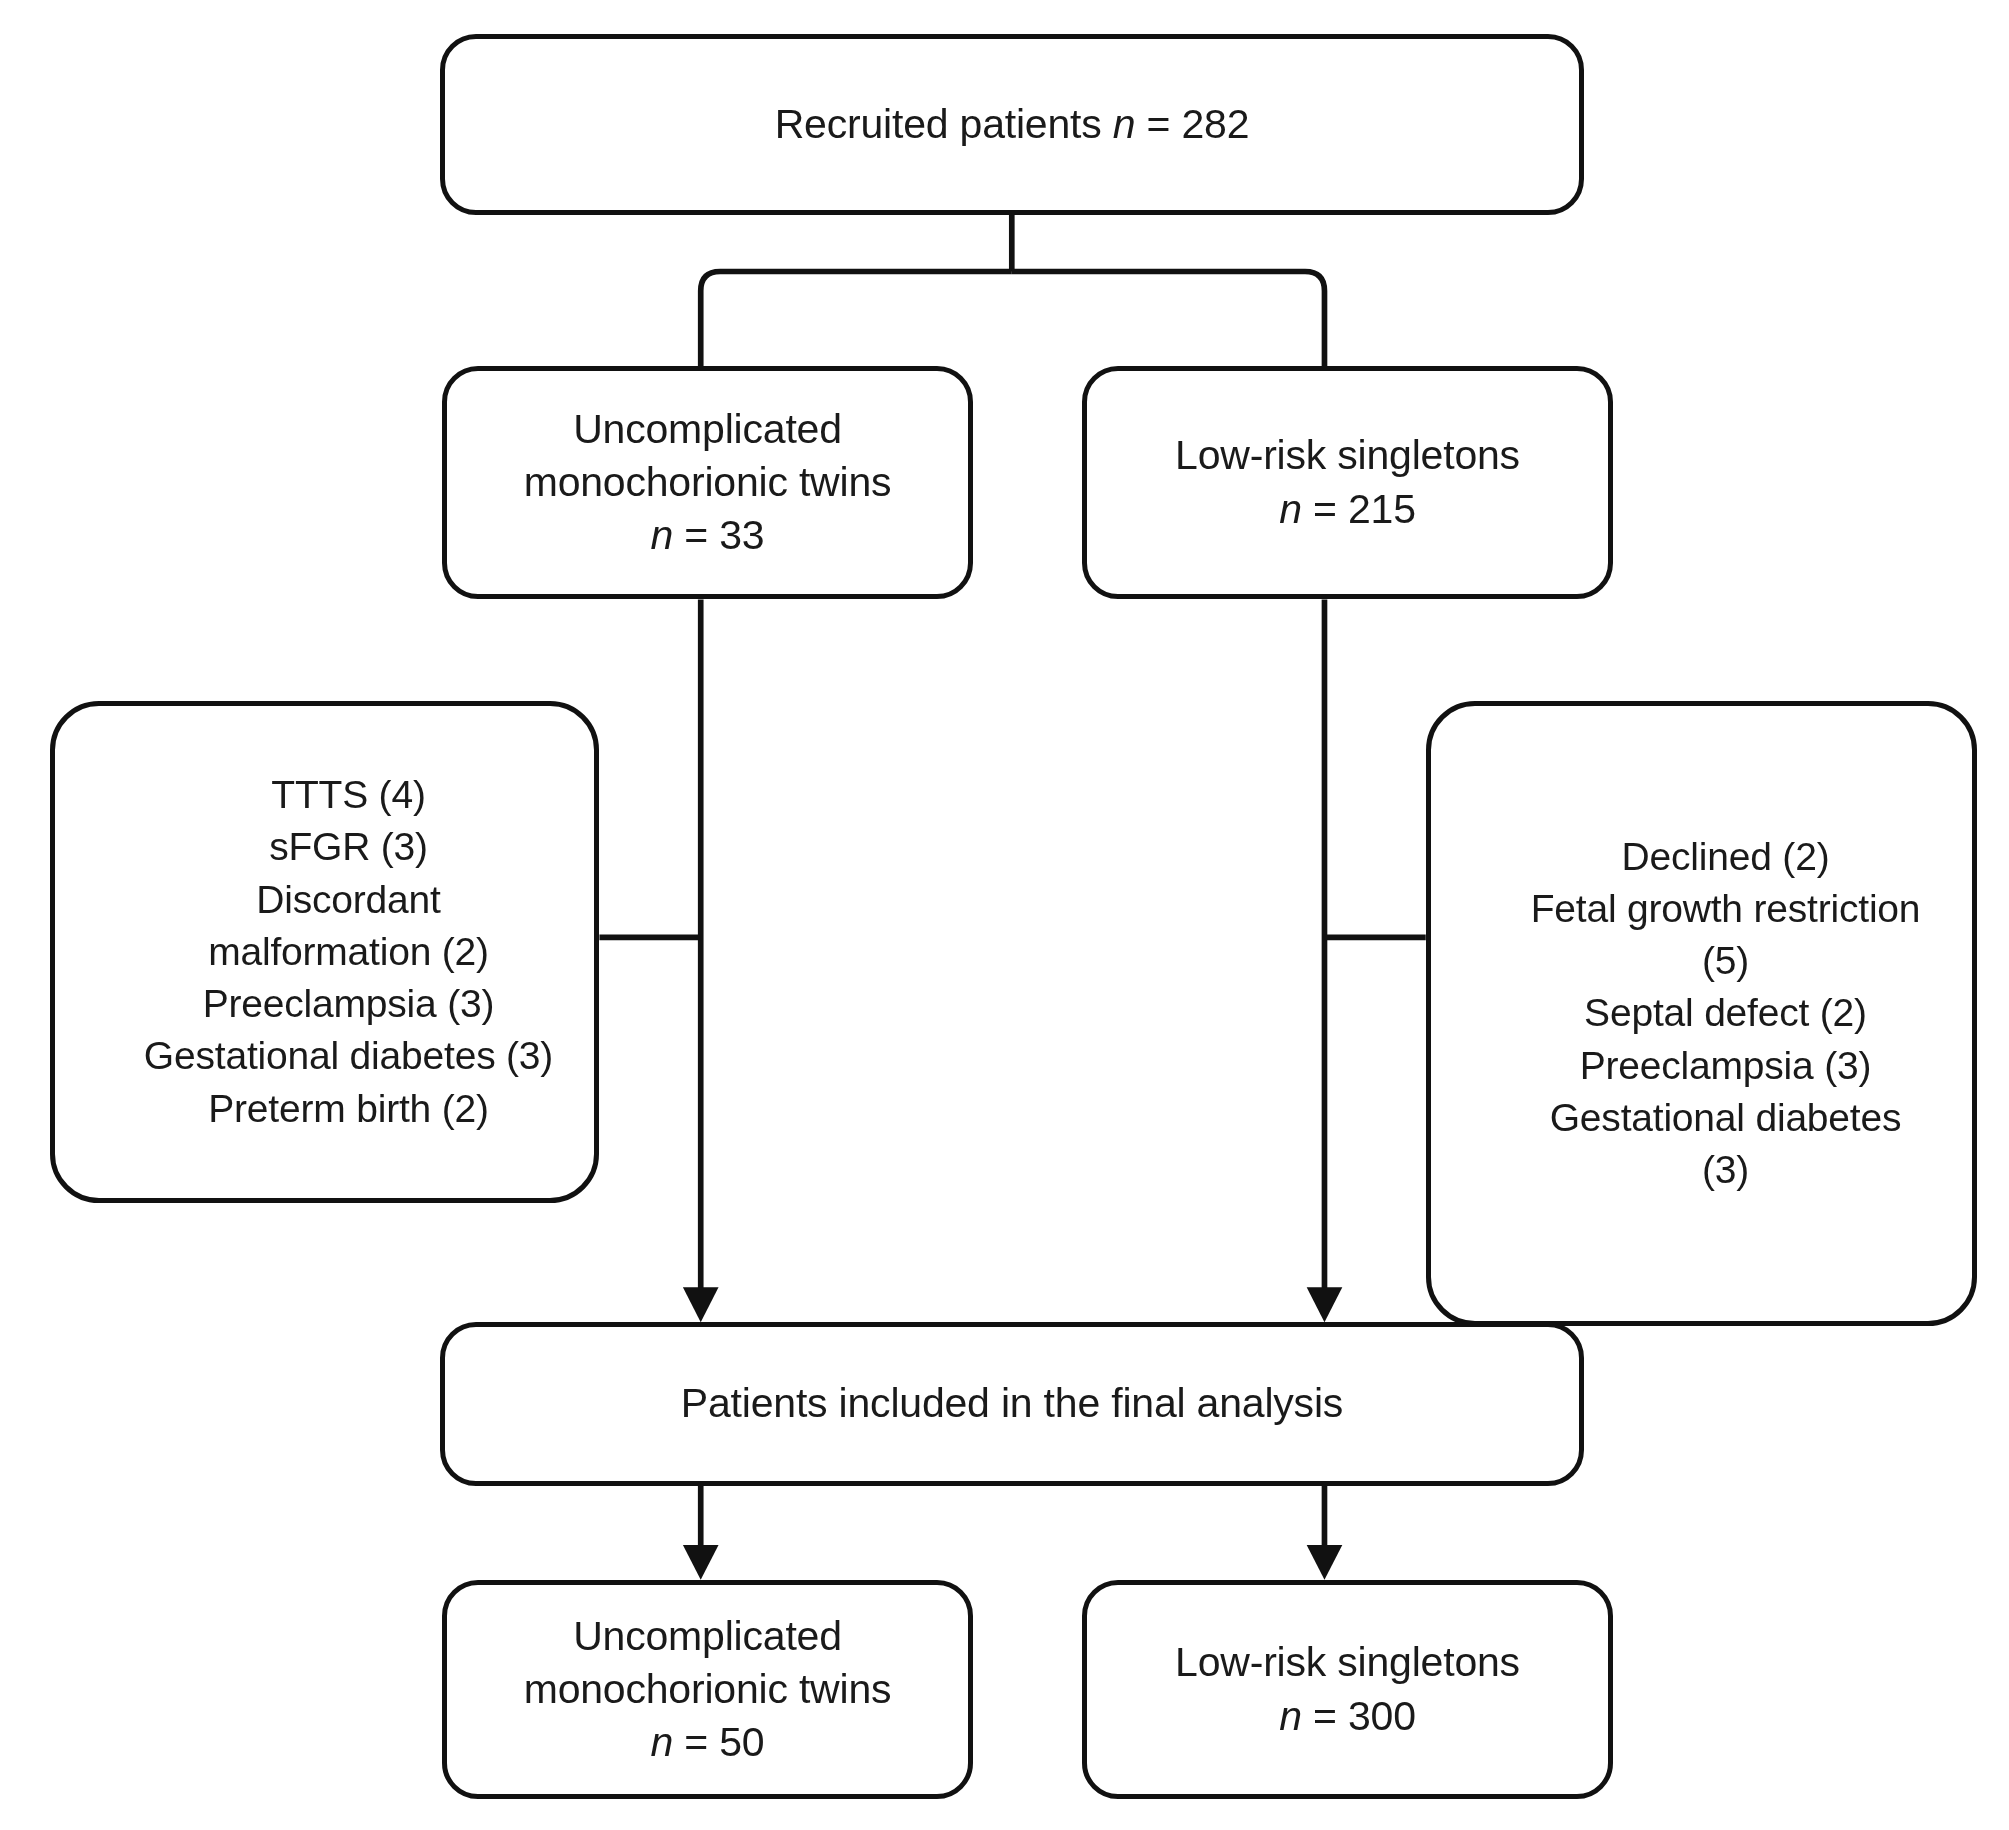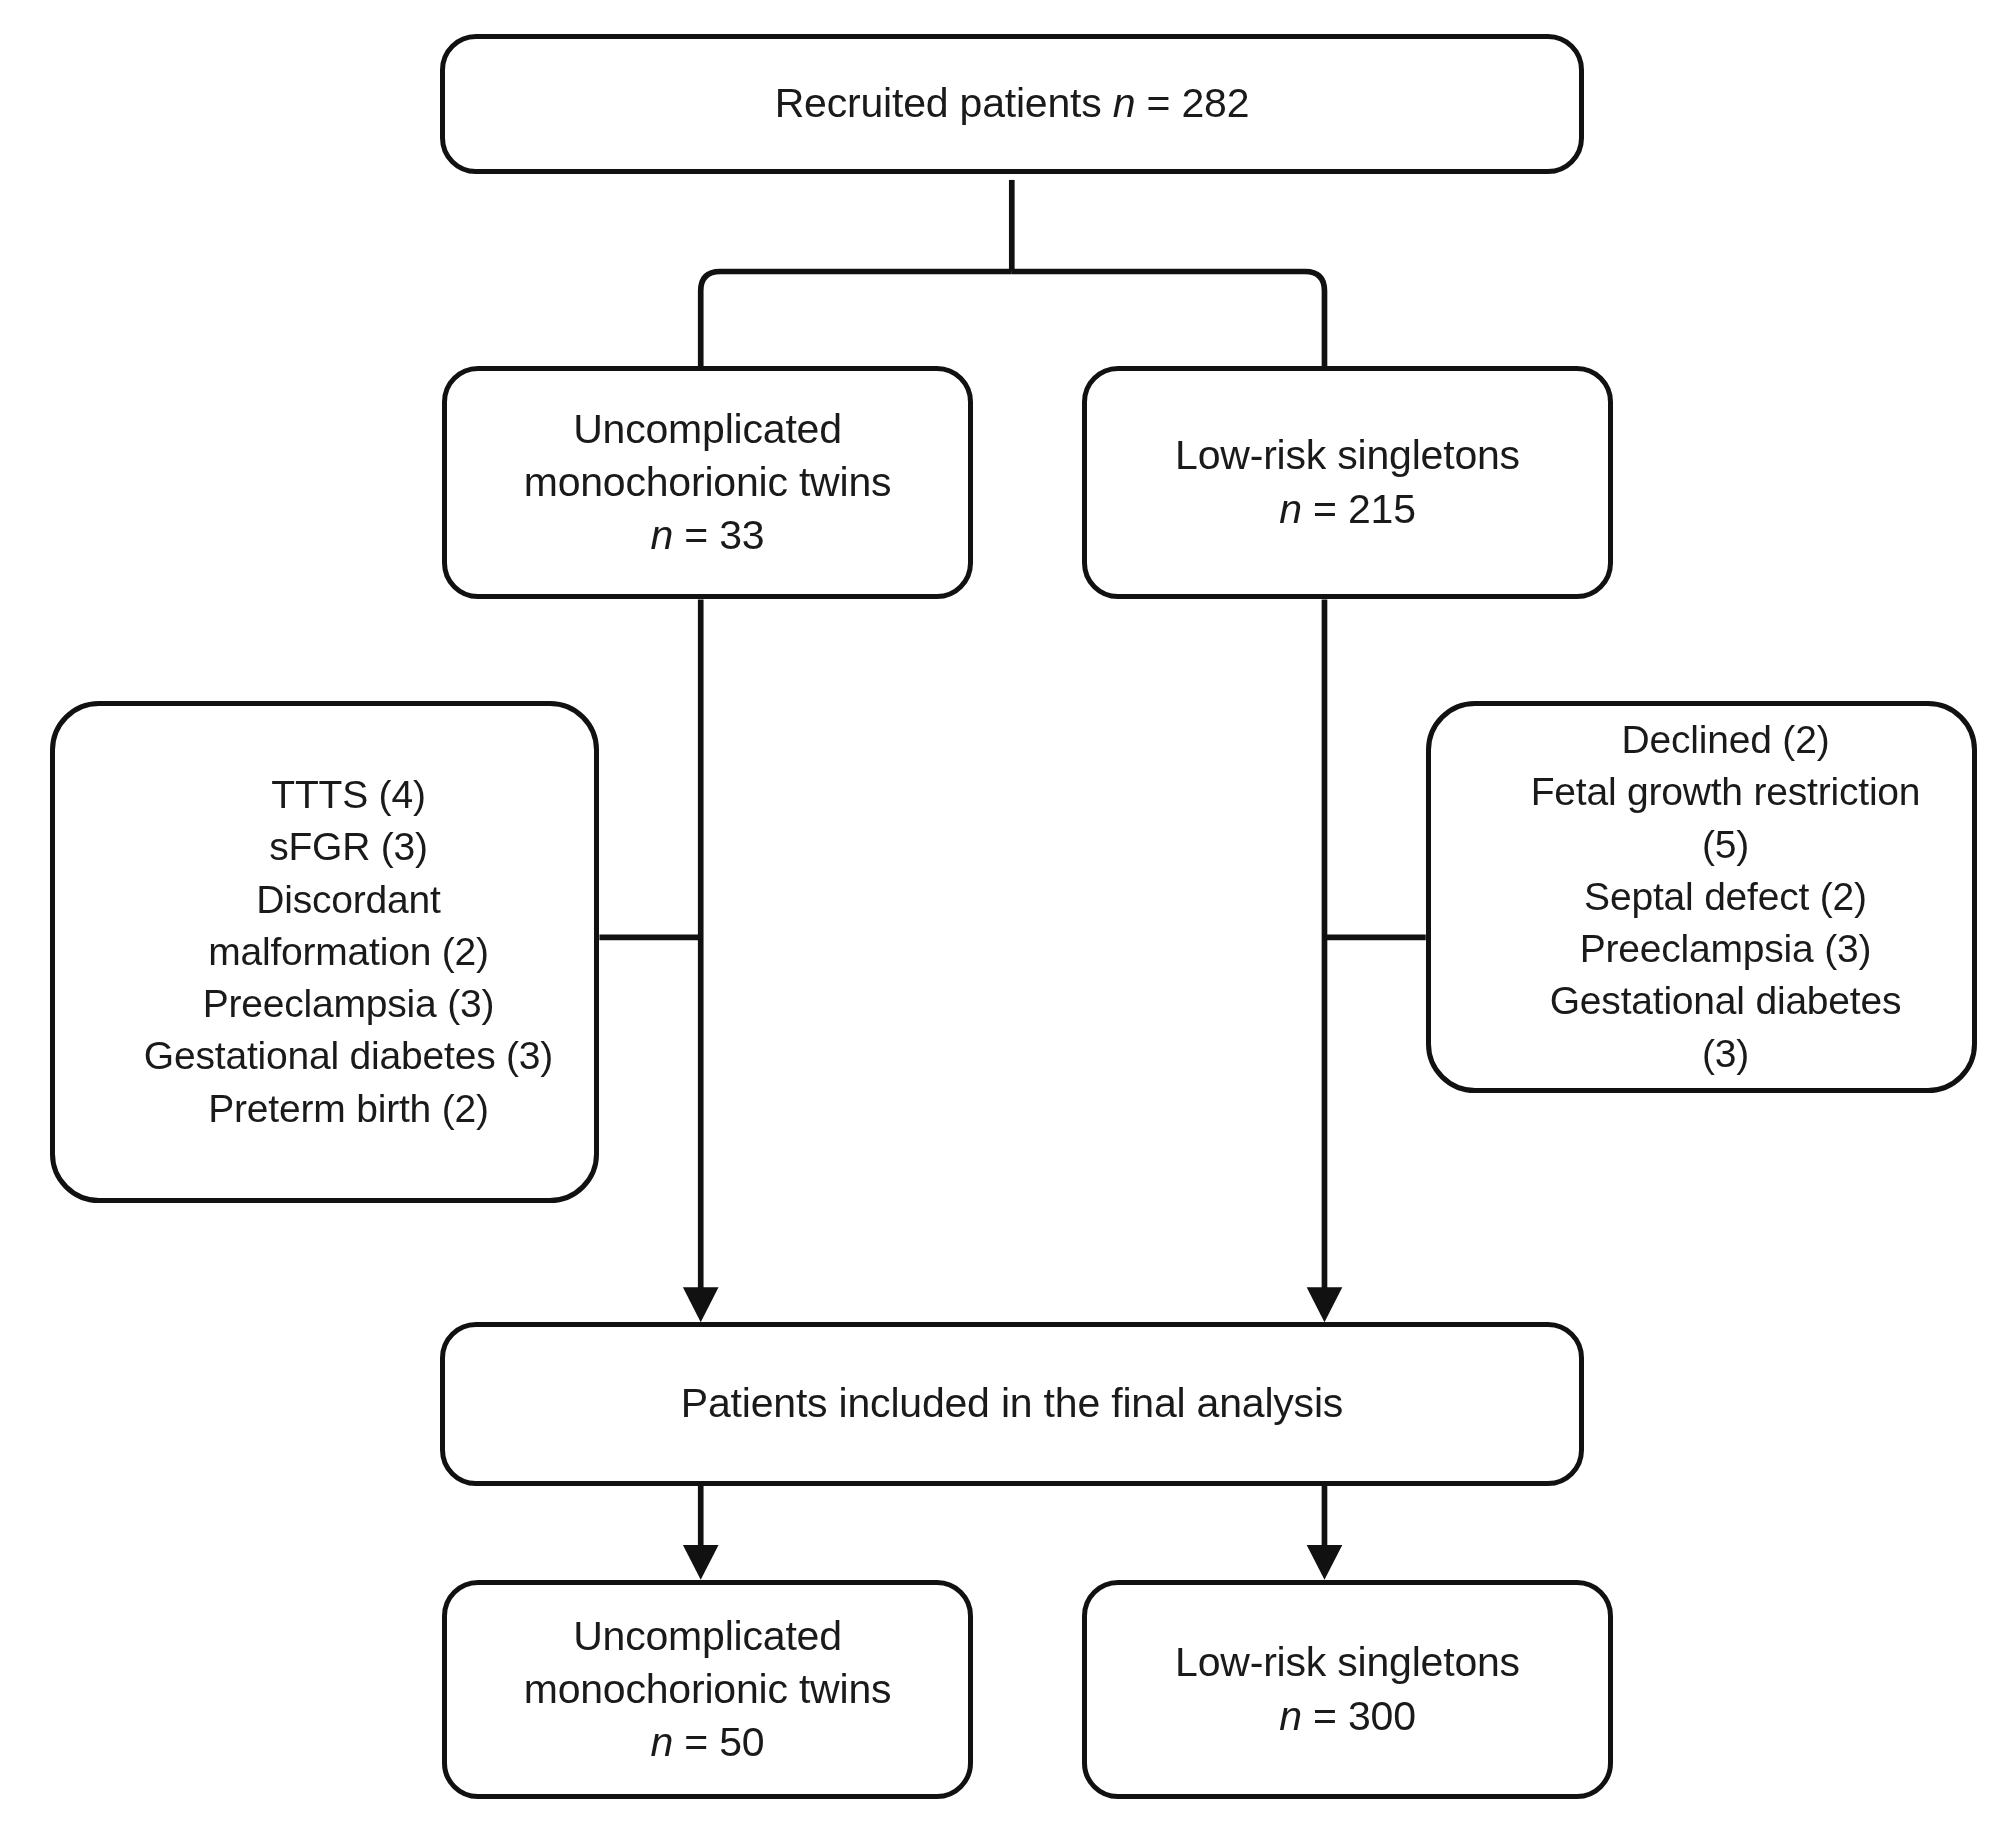--- a/index.html
+++ b/index.html
@@ -48,25 +48,25 @@
     white-space: pre-line;
   }
   .node.exclusion { border-radius: 49px; padding-left: 48px; }
   .node.exclusion .txt {
     font-size: 39px;
     line-height: 1.34;
   }
   .ital { font-style: italic; }
 
   
-  #node-recruited     { left: 440px;  top: 34px;   width: 1144px; height: 140px; align-items: center; }
+  #node-recruited     { left: 440px;  top: 34px;   width: 1144px; height: 181px; align-items: center; }
   #node-twins-pre     { left: 442px;  top: 366px;  width: 531px;  height: 233px; }
   #node-singles-pre   { left: 1082px; top: 366px;  width: 531px;  height: 233px; }
   #node-excl-twins    { left: 50px;   top: 701px;  width: 549px;  height: 502px; }
-  #node-excl-singles  { left: 1426px; top: 701px;  width: 551px;  height: 392px; text-align: center; }
+  #node-excl-singles  { left: 1426px; top: 701px;  width: 551px;  height: 625px; text-align: center; }
   #node-final         { left: 440px;  top: 1322px; width: 1144px; height: 164px; }
   #node-twins-post    { left: 442px;  top: 1580px; width: 531px;  height: 219px; }
   #node-singles-post  { left: 1082px; top: 1580px; width: 531px;  height: 219px; }
 </style>
 </head>
 <body>
 
 <div id="canvas">
 
   <svg id="connectors" viewBox="0 0 2480 2260">

